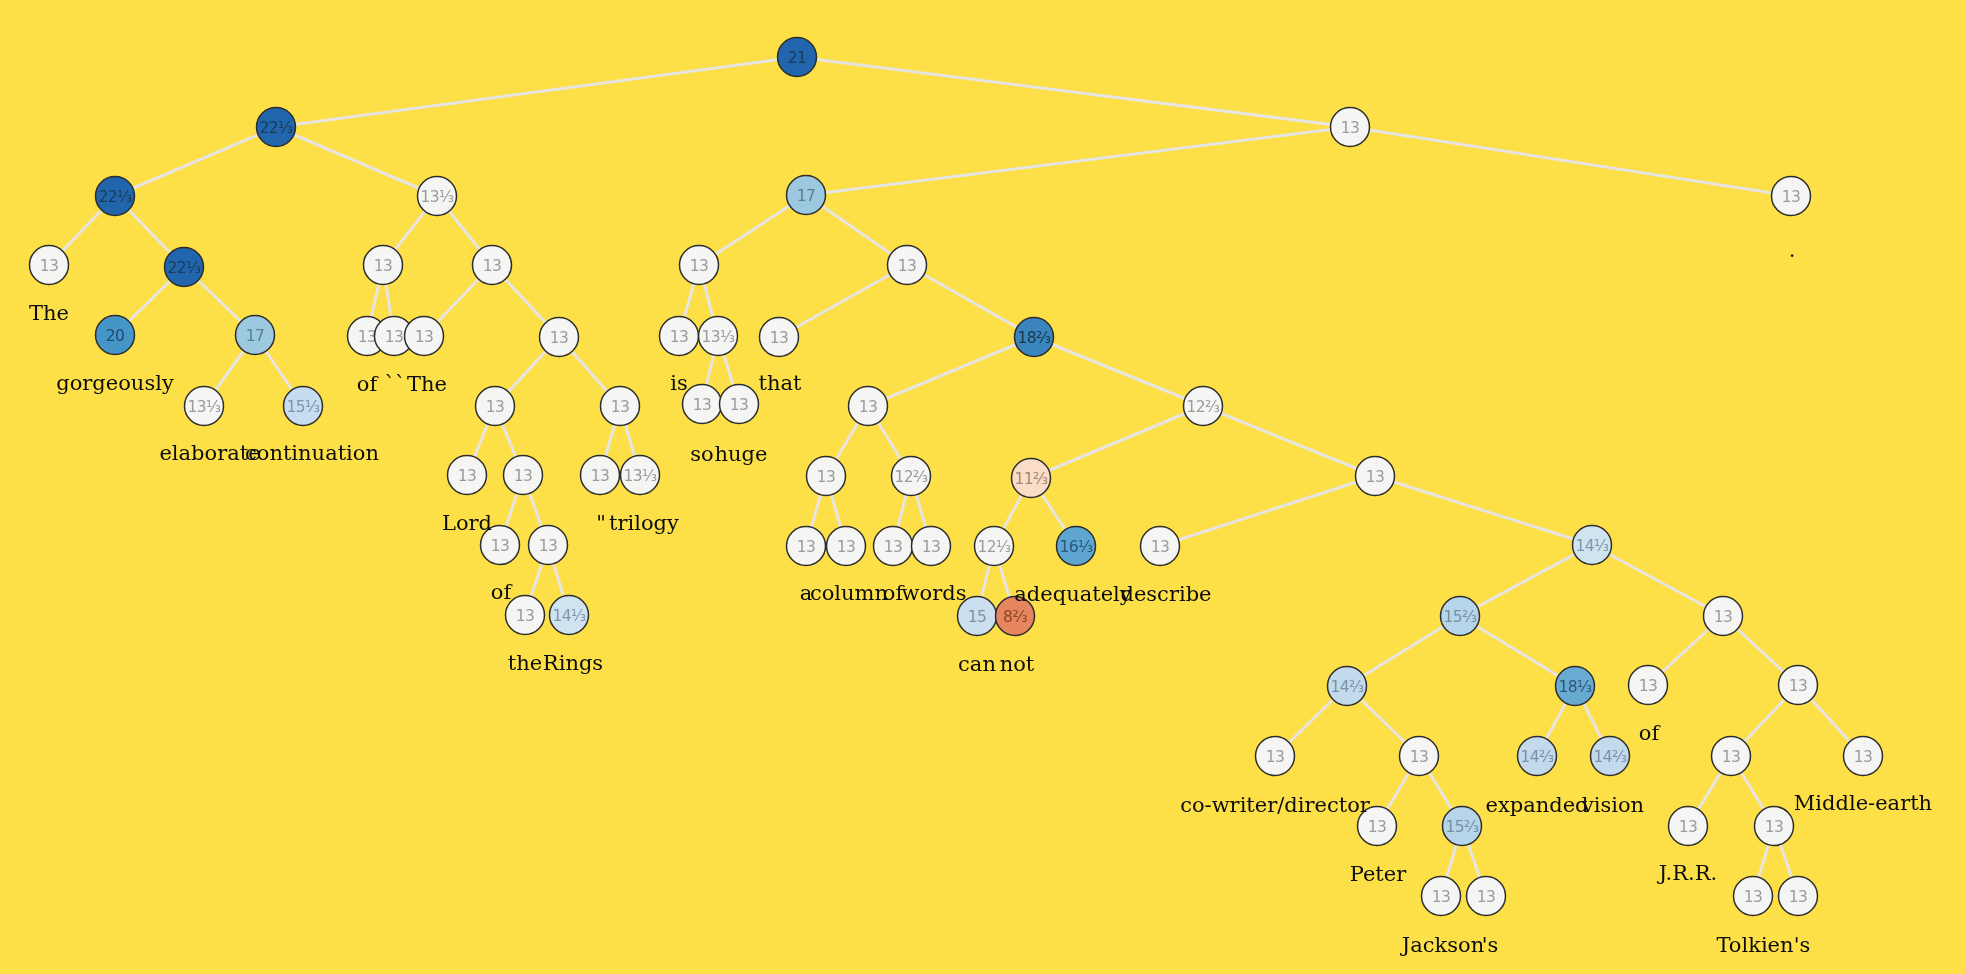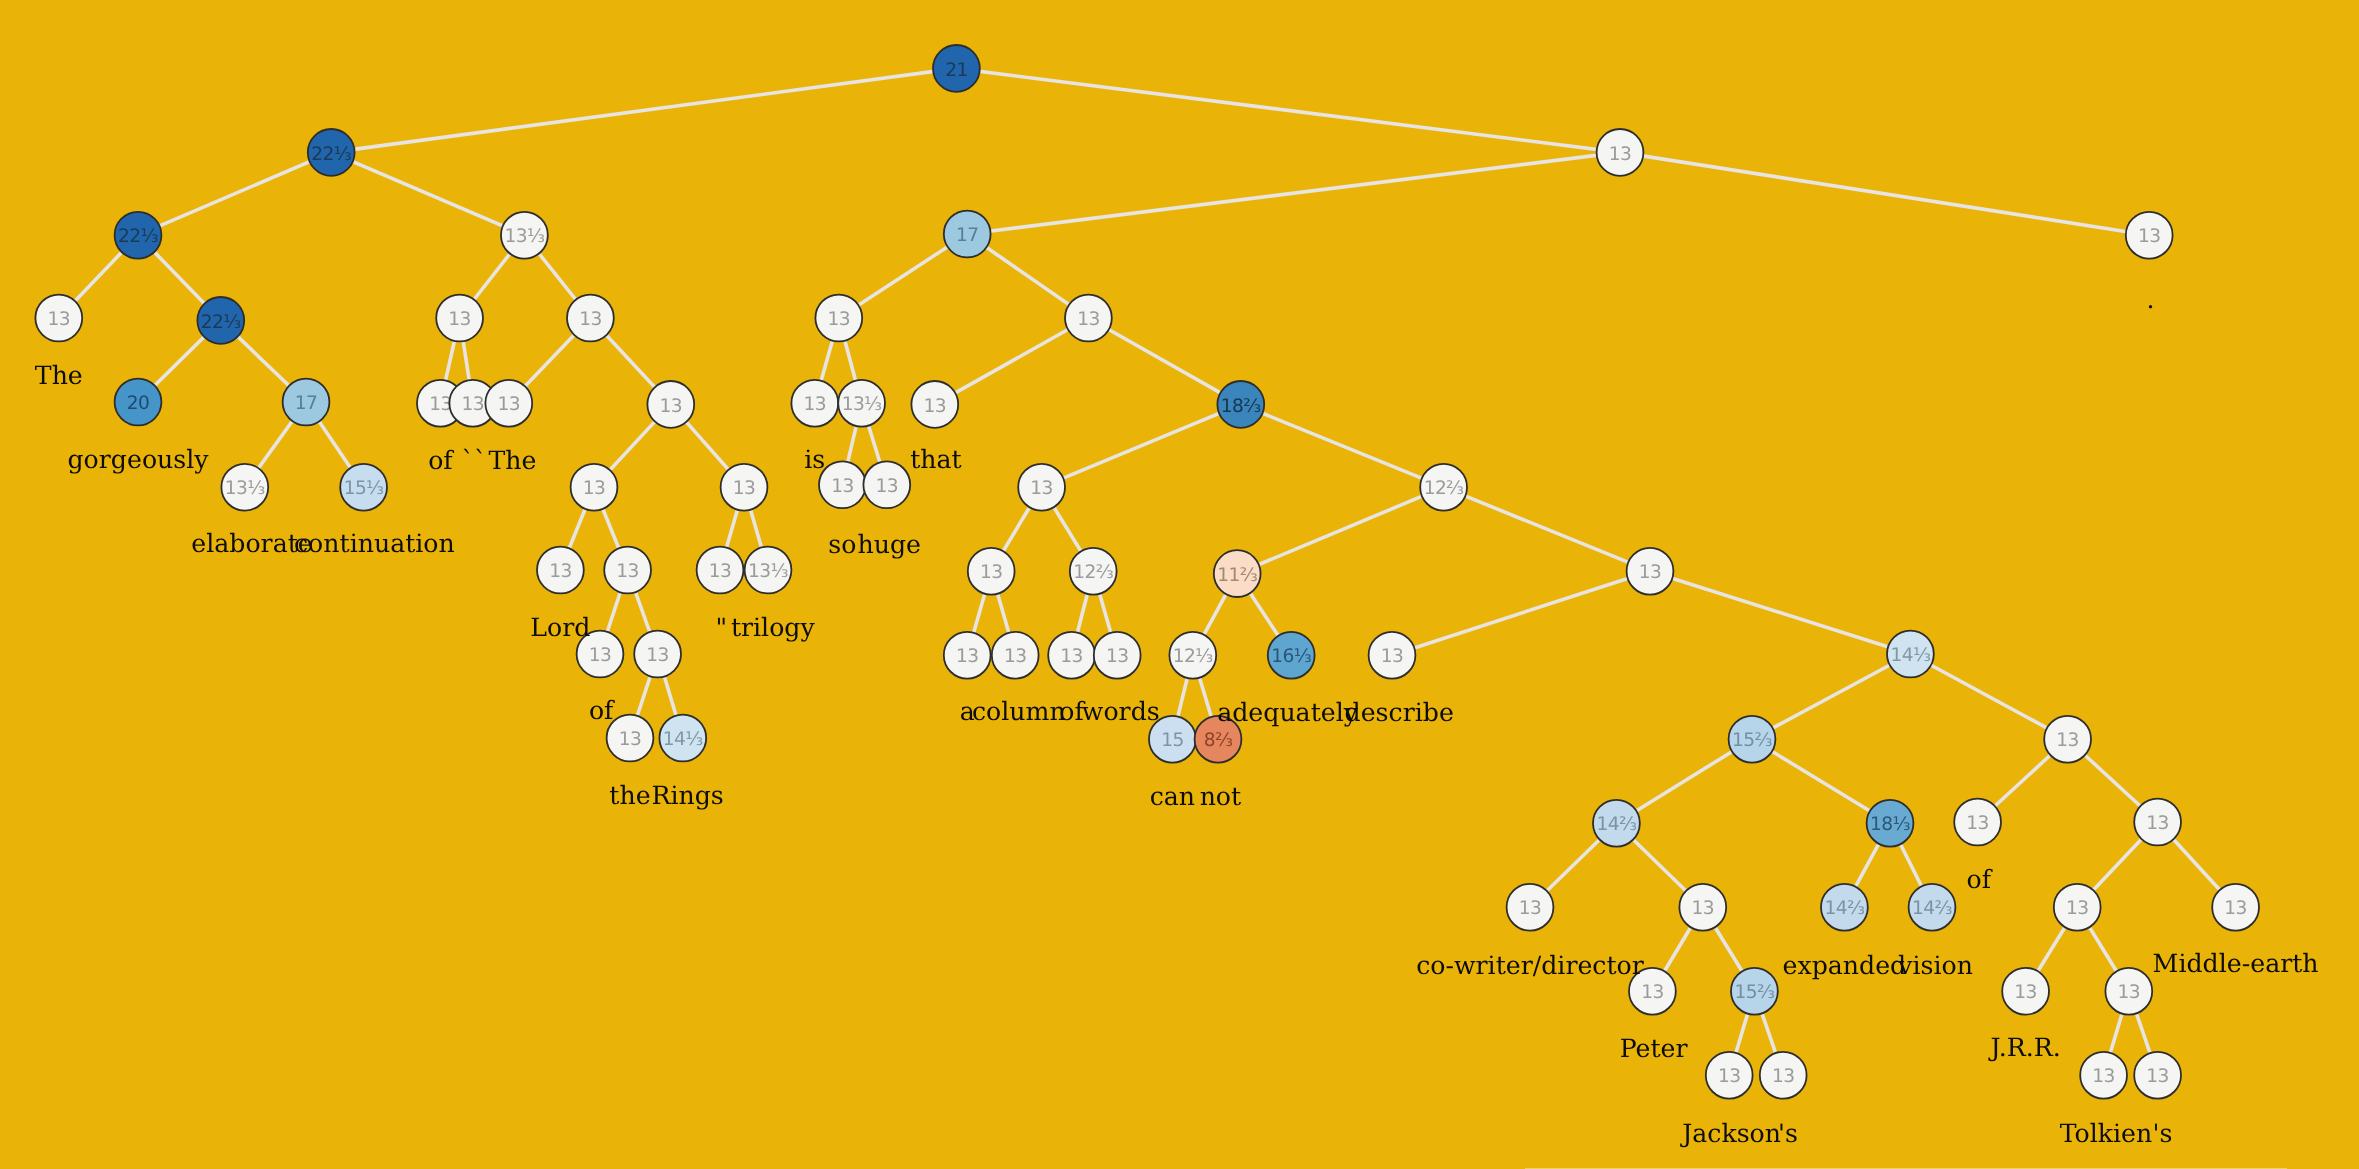--- a/index.html
+++ b/index.html
@@ -1,17 +1,17 @@
 <!DOCTYPE html>
 <html><head>
 <meta charset="utf-8">
 <style>
   html,body{margin:0;padding:0;background:#ffffff;}
   .figure-wrap{
-    width:1966px;height:974px;background:#eab308;position:relative;overflow:hidden;
+    width:1966px;height:974px;background:#fde047;position:relative;overflow:hidden;
     font-family:"DejaVu Sans",sans-serif;
   }
   svg{display:block;}
   .tree-edge{stroke:#e7e4e1;stroke-width:3;fill:none;}
   .tree-node-circle{stroke:#2d2d2d;stroke-width:1.5;}
   .node-value{
     font-family:"DejaVu Sans","Liberation Sans",sans-serif;
     font-size:15.5px;letter-spacing:-0.5px;
     text-anchor:middle;dominant-baseline:central;
   }

